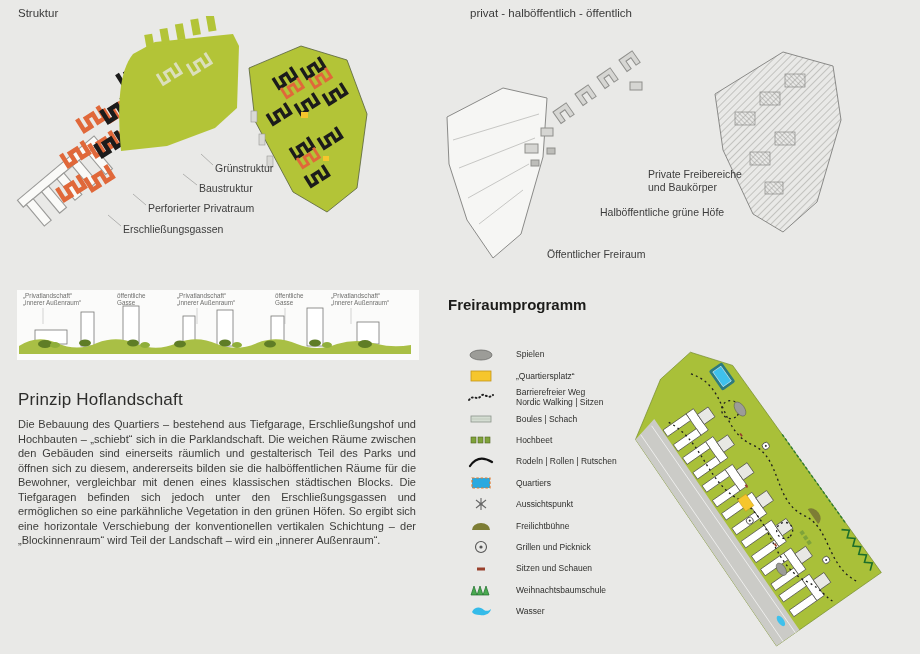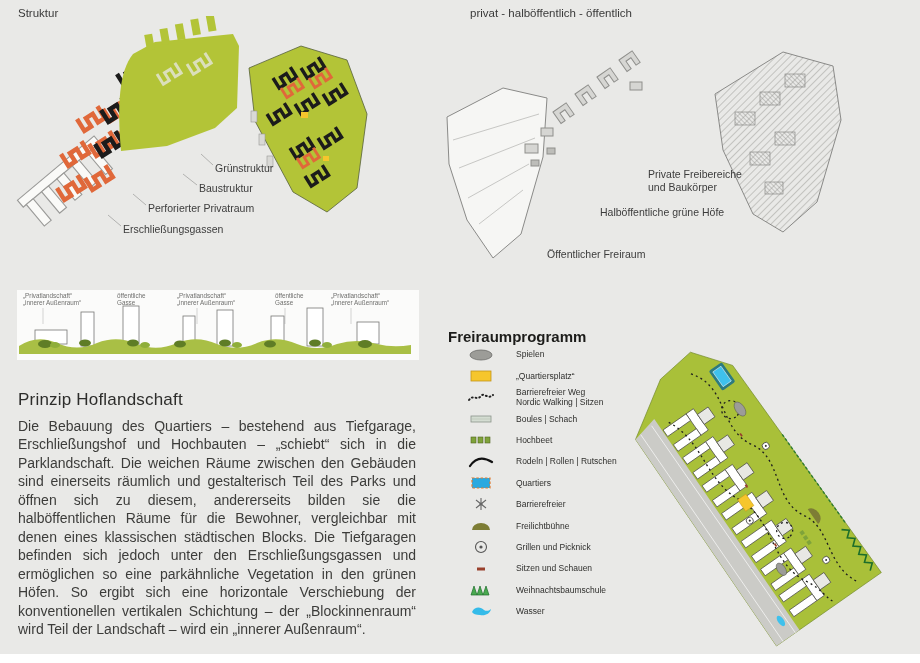--- a/index.html
+++ b/index.html
@@ -1,21 +1,21 @@
 <!DOCTYPE html>
 <html><head>
 <meta charset="utf-8">
 <style>
   html,body{margin:0;padding:0;background:#d7d7d5;}
   .board{position:relative;width:920px;height:663px;background:#e9e9e7;overflow:hidden;
          font-family:"Liberation Sans",sans-serif;}
   .abs{position:absolute;}
   .small-title{font-size:11.5px;color:#3a3a3a;}
   .heading{font-size:17px;font-weight:normal;color:#2d2d2b;letter-spacing:.2px;}
-  .body-text{font-size:14px;line-height:1.32;color:#3c3c3a;text-align:justify;width:398px;}
+  .body-text{font-size:11px;line-height:1.32;color:#3c3c3a;text-align:justify;width:398px;}
   .fr-heading{font-size:15px;font-weight:bold;color:#1c1c1a;}
   .legend{display:flex;flex-direction:column;}
   .legend-row{display:flex;align-items:center;min-height:21.4px;}
   .legend-icon{flex:0 0 46px;display:flex;justify-content:center;align-items:center;}
   .legend-label{font-size:8.5px;color:#2f2f2d;line-height:1.25;margin-left:12px;}
   svg text{font-family:"Liberation Sans",sans-serif;}
   .diagram-label{font-size:10.5px;fill:#3c3c3c;}
   .tiny-label{font-size:6.3px;fill:#6f6f6d;}
   .bottom-strip{left:0;top:654px;width:920px;height:9px;background:#ffffff;}
 </style>
@@ -210,21 +210,21 @@
       <ellipse cx="40" cy="57" rx="5" ry="3"></ellipse>
         <ellipse cx="130" cy="57" rx="5" ry="3"></ellipse>
       <ellipse cx="222" cy="57" rx="5" ry="3"></ellipse>
         <ellipse cx="312" cy="57" rx="5" ry="3"></ellipse>
     </g>
   </svg>
 
   <div class="abs heading" style="left:18px;top:390px;">Prinzip Hoflandschaft</div>
   <div class="abs body-text" style="left:18px;top:417px;">Die Bebauung des Quartiers – bestehend aus Tiefgarage, Erschließungshof und Hochbauten – „schiebt“ sich in die Parklandschaft. Die weichen Räume zwischen den Gebäuden sind einerseits räumlich und gestalterisch Teil des Parks und öffnen sich zu diesem, andererseits bilden sie die halböffentlichen Räume für die Bewohner, vergleichbar mit denen eines klassischen städtischen Blocks. Die Tiefgaragen befinden sich jedoch unter den Erschließungsgassen und ermöglichen so eine parkähnliche Vegetation in den grünen Höfen. So ergibt sich eine horizontale Verschiebung der konventionellen vertikalen Schichtung – der „Blockinnenraum“ wird Teil der Landschaft – wird ein „innerer Außenraum“.</div>
 
-  <div class="abs fr-heading" style="left:448px;top:328px;">Freiraumprogramm</div>
+  <div class="abs fr-heading" style="left:448px;top:296px;">Freiraumprogramm</div>
 
   <div class="abs legend" style="left:458px;top:344px;width:185px;">
     <div class="legend-row">
       <span class="legend-icon">
         <svg width="24" height="16">
             <ellipse cx="12" cy="8" rx="11" ry="5" fill="#9c9c98" stroke="#6b6b68" stroke-width=".8"></ellipse>
           </svg>
         </span>
       <span class="legend-label">Spielen</span>
     </div>
@@ -288,21 +288,21 @@
       <span class="legend-icon">
         <svg width="24" height="16">
             <g stroke="#666" stroke-width="1.1">
               <line x1="12" y1="2" x2="12" y2="14"></line>
               <line x1="7" y1="4" x2="17" y2="12"></line>
               <line x1="7" y1="12" x2="17" y2="4"></line>
             </g>
             <circle cx="12" cy="8" r="1.6" fill="#666"></circle>
           </svg>
         </span>
-      <span class="legend-label">Barrierefreier</span>
+      <span class="legend-label">Aussichtspunkt</span>
     </div>
     <div class="legend-row">
       <span class="legend-icon">
         <svg width="24" height="16">
             <path d="M3,12 A9,7 0 0 1 21,12 Z" fill="#7d7d35"></path>
           </svg>
         </span>
       <span class="legend-label">Freilichtbühne</span>
     </div>
     <div class="legend-row">

